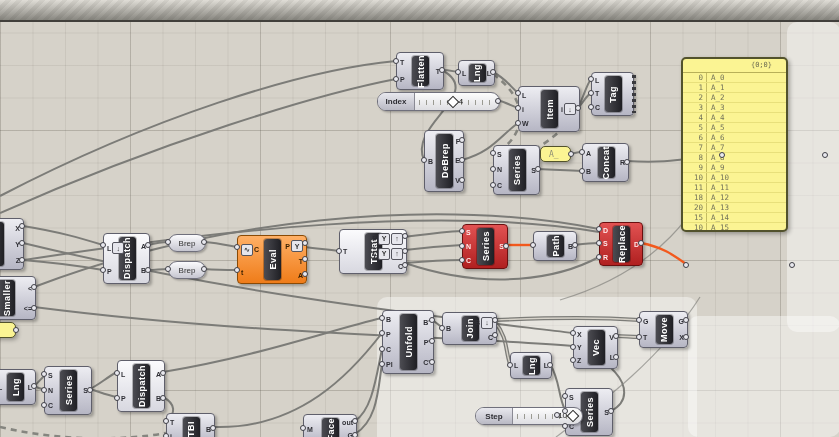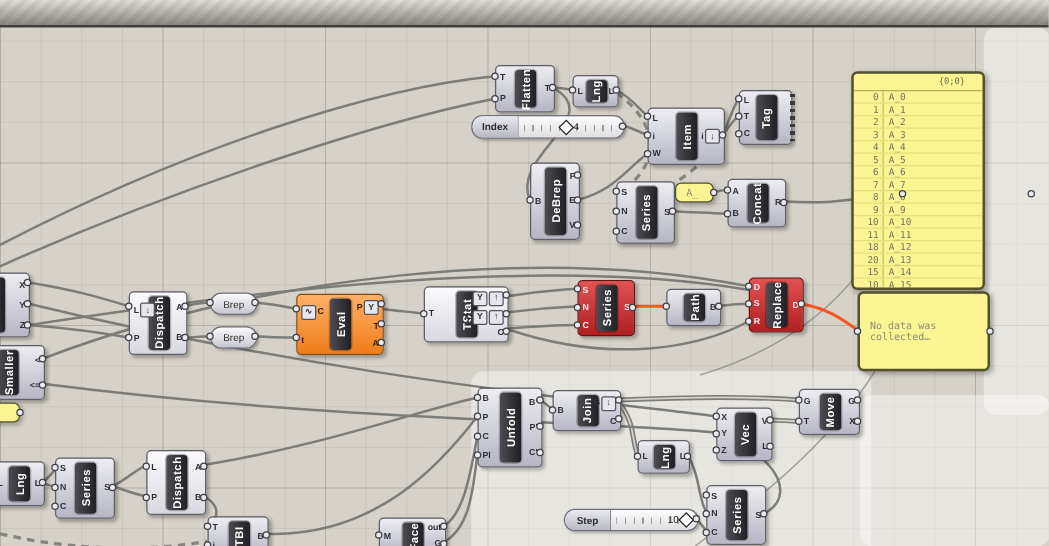--- a/index.html
+++ b/index.html
@@ -758,21 +758,21 @@
     <div class="slider" style="left: 377px; top: 92px; width: 121px; height: 17px;">
       <div class="sl-label" style="width: 36px;">
         <span>Index</span>
       </div>
       <div class="sl-track">
         <div class="sl-grip" style="left: 45%;"></div>
         <div class="sl-val" style="left: calc(45% + 6px);">4</div>
       </div>
     </div>
     <div class="dot" style="left: 495px; top: 97.5px;"></div>
-    <div class="slider" style="left: 451px; top: 407px; width: 106px; height: 16px;">
+    <div class="slider" style="left: 475px; top: 407px; width: 106px; height: 16px;">
       <div class="sl-label" style="width: 36px;">
         <span>Step</span>
       </div>
       <div class="sl-track">
         <div class="sl-grip" style="left: 87%;"></div>
         <div class="sl-val" style="right: 13%; margin-right: 6px;">10</div>
       </div>
     </div>
     <div class="dot" style="left: 554px; top: 412px;"></div>
     <div class="panel" style="left: 681px; top: 57px; width: 107px; height: 175px;">
@@ -839,23 +839,20 @@
           <span class="pnl-val">A_14</span>
         </div>
         <div class="pnl-row">
           <span class="pnl-idx">10</span>
           <span class="pnl-val">A_15</span>
         </div>
       </div>
     </div>
     <div class="dot" style="left: 719px; top: 152px;"></div>
     <div class="dot" style="left: 822px; top: 152px;"></div>
-    <div class="panel" style="left: 686px; top: 233px; width: 106px; height: 64px;">
-      <div class="pnl-text">No data was collected…</div>
-    </div>
     <div class="dot" style="left: 683px; top: 262px;"></div>
     <div class="dot" style="left: 789px; top: 262px;"></div>
     <div class="panel" style="left: 540px; top: 146px; width: 31px; height: 16px; border-width: 1.5px;">
       <div class="pnl-text" style="font-size: 8px;">A_</div>
     </div>
     <div class="dot" style="left: 568px; top: 151px;"></div>
     <div class="panel" style="left: -8px; top: 322px; width: 24px; height: 16px; border-width: 1.5px;"></div>
     <div class="dot" style="left: 13px; top: 327px;"></div>
   </div>
 <div class="topstrip"></div>

